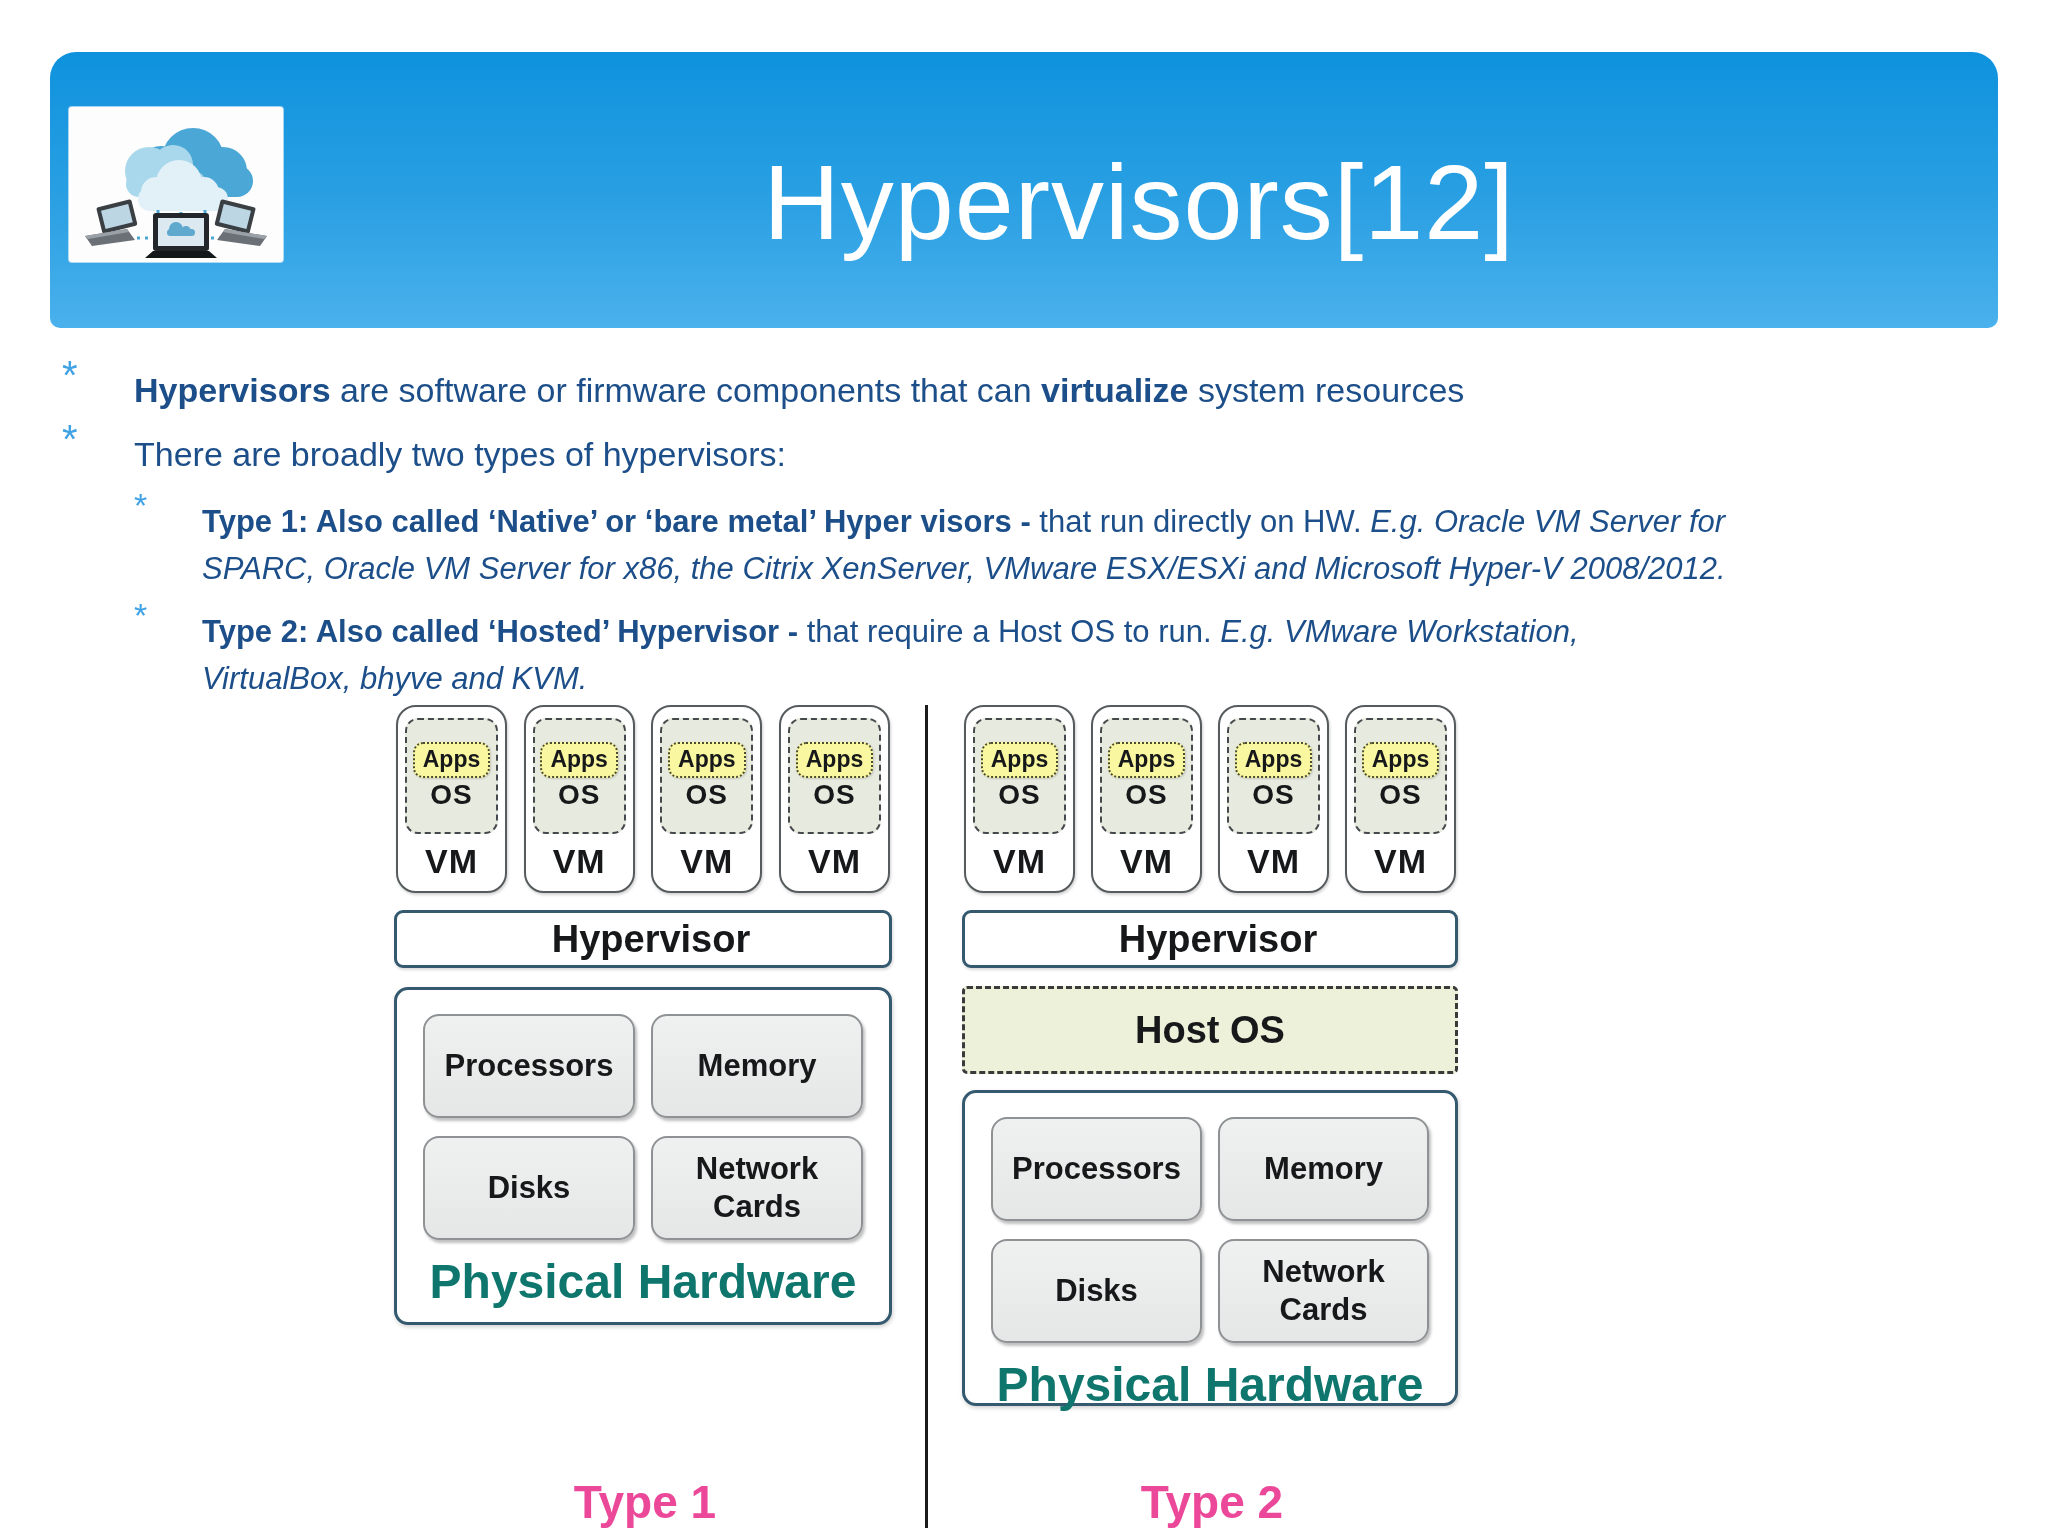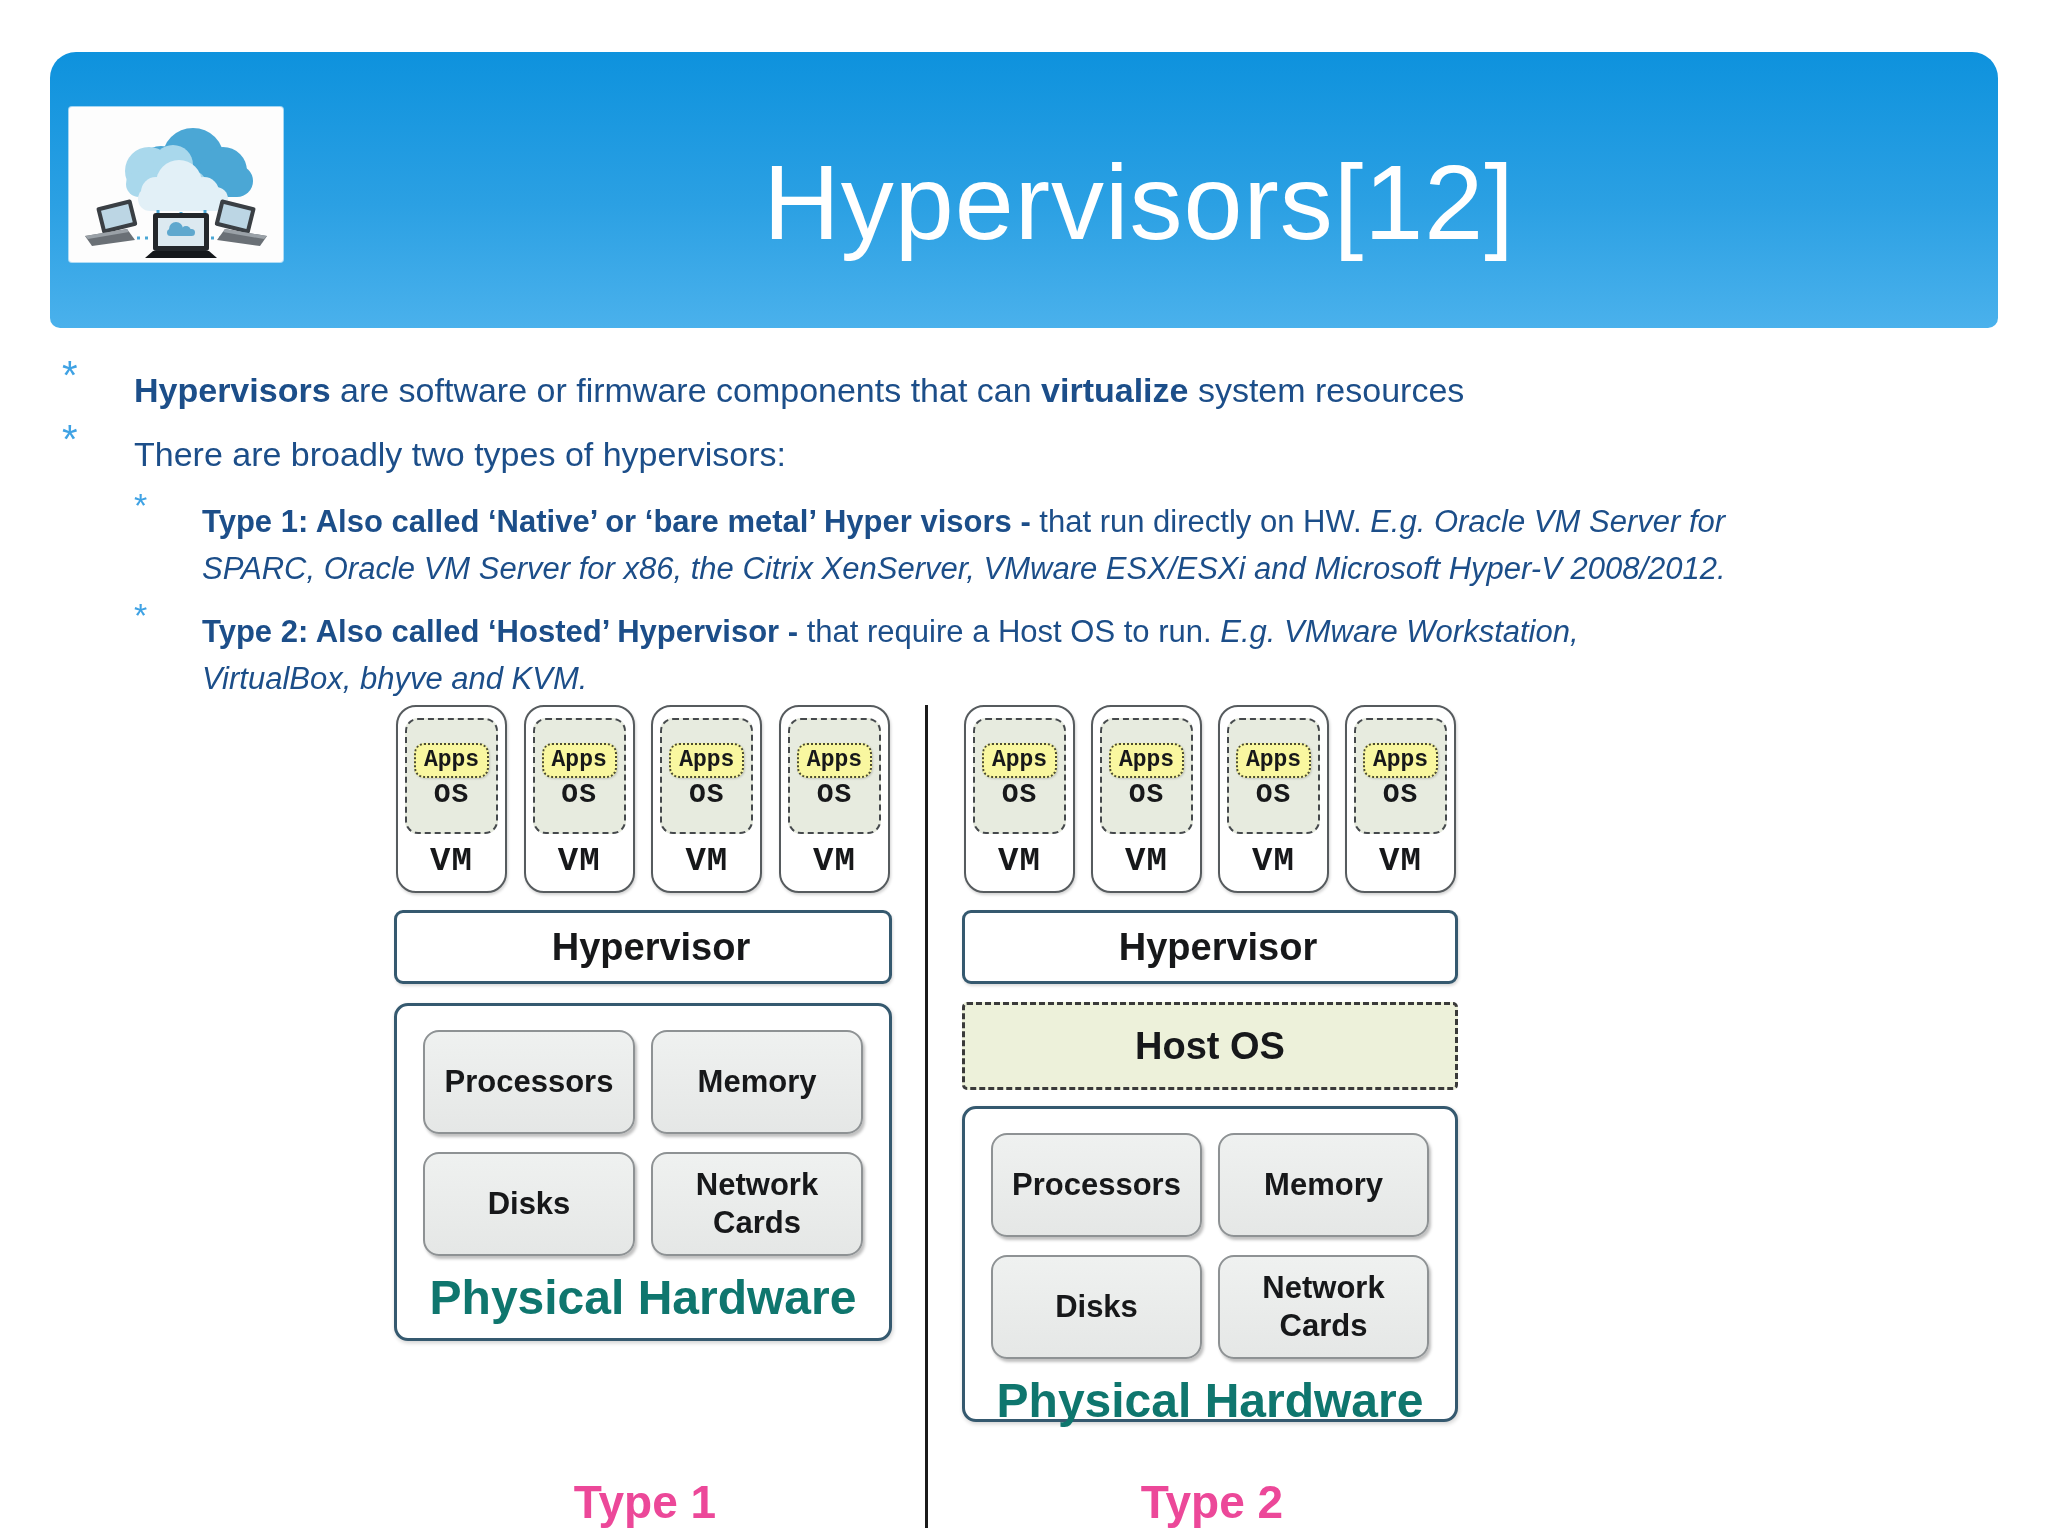--- a/index.html
+++ b/index.html
@@ -30,31 +30,31 @@
   
   .col{position:absolute;top:705px;height:831px;}
   .col-1{left:394px;width:498px;}
   .col-2{left:962px;width:496px;}
   .divider{position:absolute;left:925px;top:705px;width:3px;height:823px;background:#1b1b1b;}
 
   .vm-row{display:flex;justify-content:space-between;height:188px;padding:0 2px;}
   .vm-box{width:111px;box-sizing:border-box;background:#ffffff;
           border:2.5px solid #565b5e;border-radius:20px;
           padding:11px 7px 5px;display:flex;flex-direction:column;align-items:center;
-          box-shadow:1px 2px 3px rgba(0,0,0,.18);font-family:Liberation Mono, monospace;}
+          box-shadow:1px 2px 3px rgba(0,0,0,.18);}
   .vm-inner{box-sizing:border-box;width:100%;height:116px;background:#E7EBDF;
             border:2.5px dashed #45494c;border-radius:13px;
             display:flex;flex-direction:column;align-items:center;justify-content:center;gap:1px;}
   .apps-chip{background:#F9F7A0;border:2px dotted #4c4c30;border-radius:10px;
              font-weight:bold;font-size:23px;color:#17181a;padding:2px 8px 3px;
              box-shadow:1px 1px 2px rgba(0,0,0,.15);}
   .os-label{font-weight:bold;font-size:28px;color:#17181a;letter-spacing:1px;}
   .vm-label{font-weight:bold;font-size:34px;color:#17181a;margin-top:8px;letter-spacing:1px;}
 
-  .hyp-bar{box-sizing:border-box;margin-top:17px;height:74px;background:#ffffff;
+  .hyp-bar{box-sizing:border-box;margin-top:17px;height:58px;background:#ffffff;
            border:3px solid #35596F;border-radius:9px;
            display:flex;align-items:center;justify-content:center;
            font-weight:bold;font-size:38px;color:#17181a;
            box-shadow:1px 2px 3px rgba(0,0,0,.15);padding-left:16px;}
   .hostos-bar{box-sizing:border-box;margin-top:18px;height:88px;background:#EDF1DA;
            border:3px dashed #3a3a3a;border-radius:5px;
            display:flex;align-items:center;justify-content:center;
            font-weight:bold;font-size:38px;color:#17181a;}
   .hw-box{box-sizing:border-box;background:#ffffff;border:3px solid #35596F;border-radius:14px;
           padding:24px 26px 10px;box-shadow:1px 2px 4px rgba(0,0,0,.18);}

